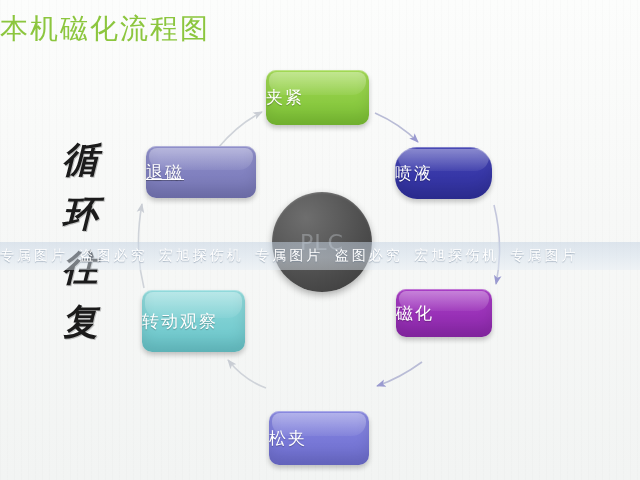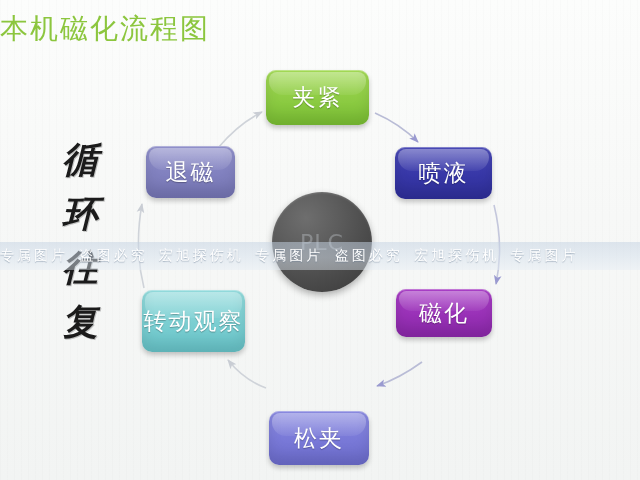--- a/index.html
+++ b/index.html
@@ -74,23 +74,22 @@
     letter-spacing: 1px;
     font-family: "DejaVu Sans", "Liberation Sans", sans-serif;
   }
 
   
   .node {
     position: absolute;
     border-radius: 10px;
     display: flex;
     align-items: center;
-    justify-content: center;
     color: #ffffff;
-    font-size: 23px;
+    font-size: 17px;
     letter-spacing: 2px;
     font-family: "DejaVu Sans", "Liberation Sans", sans-serif;
     box-shadow:
       0 3px 5px rgba(0,0,0,0.22),
       inset 0 1px 0 rgba(255,255,255,0.30),
       inset 0 -10px 14px rgba(0,0,0,0.10);
     text-shadow: 0 1px 1px rgba(0,0,0,0.28);
   }
   .node .node-gloss {
     position: absolute;
@@ -106,37 +105,39 @@
   }
   .node .node-text { position: relative; z-index: 2; }
 
   #node-clamp {
     left: 266px; top: 70px; width: 103px; height: 55px;
     background: linear-gradient(180deg, #a3da56 0%, #8ecc44 50%, #7cc234 100%);
   }
   #node-spray {
     left: 395px; top: 147px; width: 97px; height: 52px;
     background: linear-gradient(180deg, #4a4ab5 0%, #3838a8 50%, #2f2f9c 100%);
+    border-radius: 22px;
   }
   #node-magnetize {
     left: 396px; top: 289px; width: 96px; height: 48px;
     background: linear-gradient(180deg, #a93fc6 0%, #9a32b8 50%, #8d28ac 100%);
   }
   #node-unclamp {
     left: 269px; top: 364px; width: 100px; height: 54px;
     background: linear-gradient(180deg, #8a8ae0 0%, #7a7ad8 50%, #6d6dcf 100%);
     margin-top: 47px;
   }
   #node-rotate {
     left: 142px; top: 290px; width: 103px; height: 62px;
     background: linear-gradient(180deg, #93dbdc 0%, #7ccfd2 50%, #68c5ca 100%);
   }
   #node-demag {
-    left: 146px; top: 146px; width: 89px; height: 52px;
+    left: 146px; top: 146px; width: 110px; height: 52px;
     background: linear-gradient(180deg, #9191cb 0%, #8282c0 50%, #7676b6 100%);
+    text-decoration: underline;
   }
 
   
   #calligraphy {
     position: absolute;
     left: 52px;
     top: 138px;
     width: 56px;
     display: flex;
     flex-direction: column;

